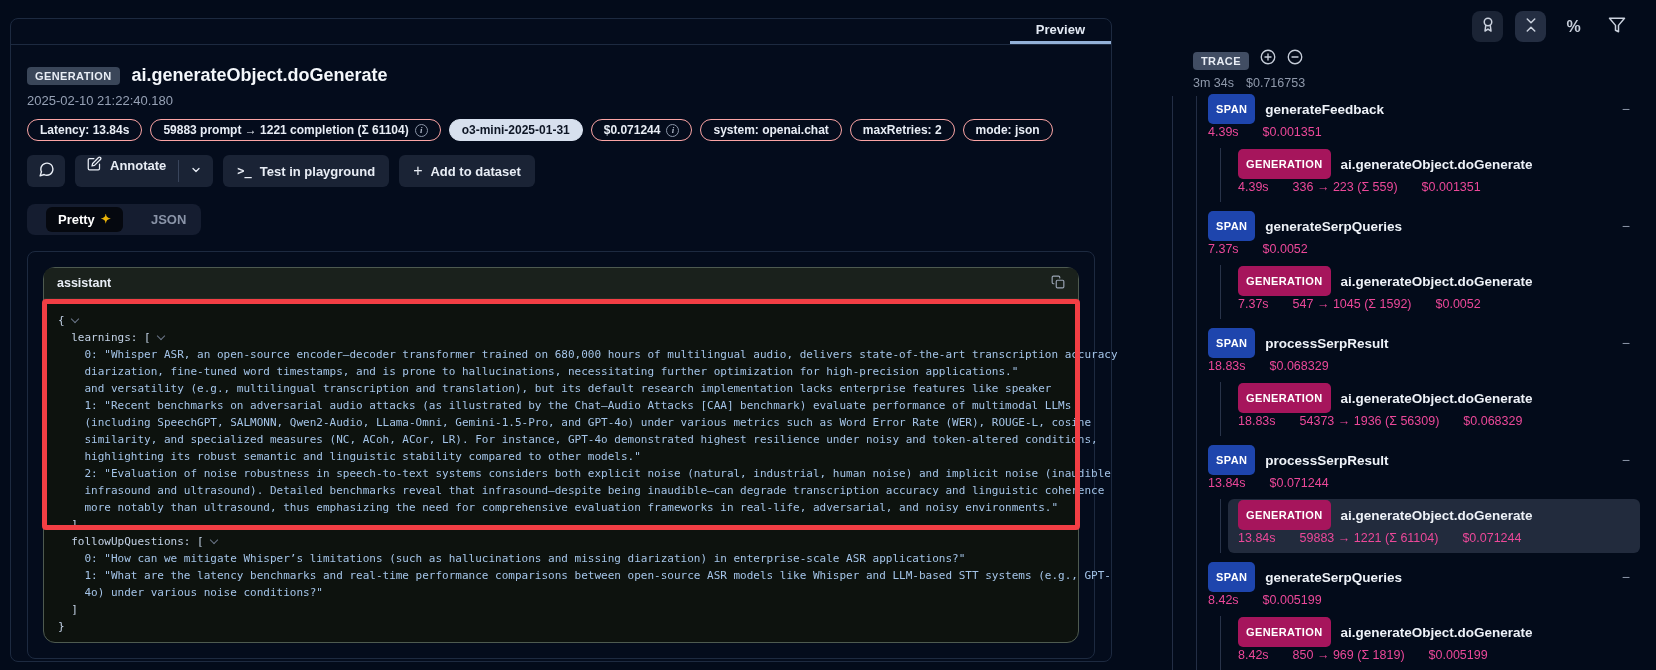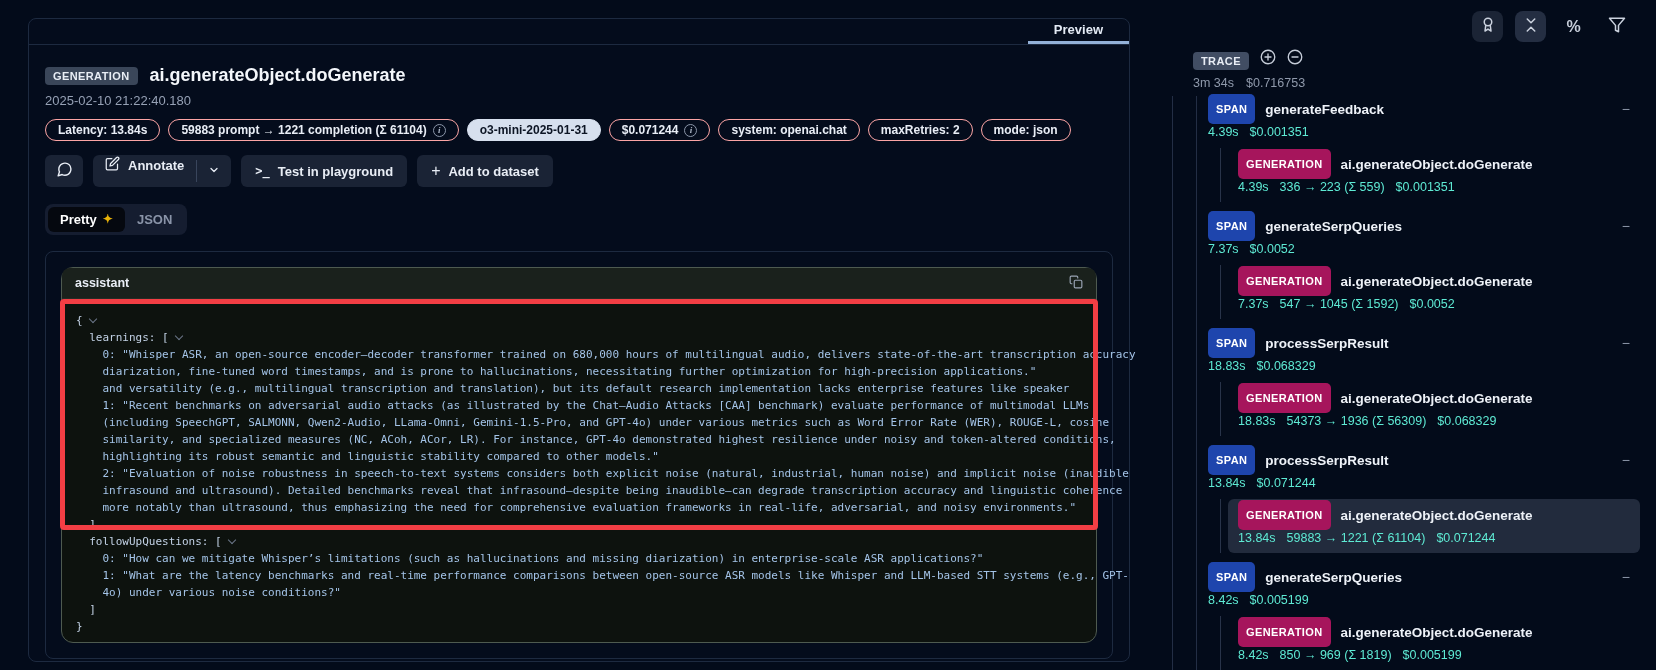--- a/index.html
+++ b/index.html
@@ -1,19 +1,19 @@
 <!DOCTYPE html>
 <html><head>
 <meta charset="utf-8">
 <style>
   * { margin:0; padding:0; box-sizing:border-box; }
   html,body { width:1656px; height:670px; overflow:hidden; background:#030b1a; font-family:"Liberation Sans", sans-serif; color:#e8edf5; }
 
   
-  .main-card { position:absolute; left:28px; top:18px; width:1102px; height:644px; border:1px solid #1d2a40; border-radius:8px; background:#040c1c; }
+  .main-card { position:absolute; left:10px; top:18px; width:1102px; height:644px; border:1px solid #1d2a40; border-radius:8px; background:#040c1c; }
   .tabbar { height:26px; border-bottom:1px solid #1d2a40; display:flex; justify-content:flex-end; }
   .tab { padding:3px 26px 0 26px; font-size:13px; font-weight:700; color:#e3eaf4; border-bottom:3px solid #93b1d8; }
   .card-content { padding:16px 16px 0 16px; }
 
   .title-row { display:flex; align-items:center; gap:12px; margin-top:4px; }
   .type-badge { background:#3a4659; color:#e8edf5; font-size:11px; font-weight:700; letter-spacing:.4px; padding:3px 8px; border-radius:4px; }
   .obs-title { font-size:18px; font-weight:700; color:#f4f7fb; }
   .timestamp { margin-top:7px; font-size:13px; color:#96a1b5; }
 
   .pills { display:flex; gap:8px; margin-top:11px; align-items:center; }
@@ -25,21 +25,21 @@
   .btn { display:flex; align-items:center; gap:8px; background:#1a2335; border:none; border-radius:6px; height:32px; padding:0 14px; font-size:13px; font-weight:700; color:#e8edf5; font-family:inherit; cursor:pointer; }
   .btn.icon-only { width:38px; justify-content:center; padding:0; }
   .split { display:flex; background:#1a2335; border-radius:6px; overflow:hidden; }
   .split .seg-main { display:flex; align-items:center; gap:8px; padding:0 12px; height:20px; font-size:13px; font-weight:700; }
   .split .divider { width:1px; background:#39455c; margin:5px 0; }
   .split .seg-caret { display:flex; align-items:center; justify-content:center; width:34px; height:32px; }
   .term-glyph { font-family:"DejaVu Sans Mono", monospace; font-size:12px; font-weight:700; color:#e8edf5; }
   .plus-glyph { font-size:16px; font-weight:400; line-height:1; }
 
   .toggle { display:inline-flex; margin-top:17px; background:#151d30; border-radius:8px; padding:3px; }
-  .toggle .seg { padding:5px 12px; font-size:13px; font-weight:700; border-radius:6px; color:#8a94a8; display:flex; align-items:flex-start; gap:6px; cursor:pointer; }
+  .toggle .seg { padding:5px 12px; font-size:13px; font-weight:700; border-radius:6px; color:#8a94a8; display:flex; align-items:flex-start; gap:6px; cursor:pointer;margin-left:16px; }
   .toggle .seg.active { background:#05080f; color:#ffffff; }
   .sparkle { color:#eab308; font-size:12px; }
 
   .io-wrapper { margin-top:16px; border:1px solid #1d2a40; border-radius:8px; padding:15px; height:408px; }
 
   .code-card { position:relative; border:1px solid #4e5a50; border-radius:12px; background:#0d120e; height:100%; }
   .code-header { display:flex; justify-content:space-between; align-items:center; height:31px; padding:0 13px; background:#1a211c; border-bottom:1px solid #242b25; border-radius:8px 8px 0 0; font-size:12.5px; font-weight:700; color:#e8edf5; }
   .code-body { padding:13px 14px 30px 14px; font-family:"DejaVu Sans Mono", monospace; font-size:11px; line-height:17px; color:#a4c4e8; }
   .ln { white-space:pre; }
   .ln.br { color:#c3d2e6; }
@@ -66,21 +66,21 @@
 
   .tree { position:absolute; left:88px; top:98px; right:0; }
   .span-item { margin-bottom:13px; }
   .row { display:flex; align-items:center; gap:10px; }
   .name-row { height:22px; }
   .sb-badge { font-size:11px; font-weight:700; letter-spacing:.4px; padding:9px 8px; border-radius:5px; color:#ffffff; }
   .sb-badge.span { background:#1e45ad; }
   .sb-badge.gen { background:#a6155c; }
   .sb-name { font-size:13.5px; font-weight:600; color:#eef2f8; flex:1; white-space:nowrap; }
   .minus { color:#8d97a9; font-size:14px; margin-right:26px; cursor:pointer; }
-  .stats-row { margin-top:5px; font-size:12.5px; color:#5eead4; display:flex; gap:11px; white-space:nowrap; }
+  .stats-row { margin-top:5px; font-size:12.5px; color:#ec4899; display:flex; gap:24px; white-space:nowrap; }
   .gen-block { margin-left:12px; border-left:1px solid #283349; margin-top:9px; padding-left:0; }
   .gen-box { margin-left:7px; margin-right:16px; padding:5px 10px 8px 10px; border-radius:6px; }
   .gen-box.selected { background:#222b3d; }
 </style>
 </head>
 <body>
 
 <div class="main-card">
   <div class="tabbar">
     <div class="tab">Preview</div>

